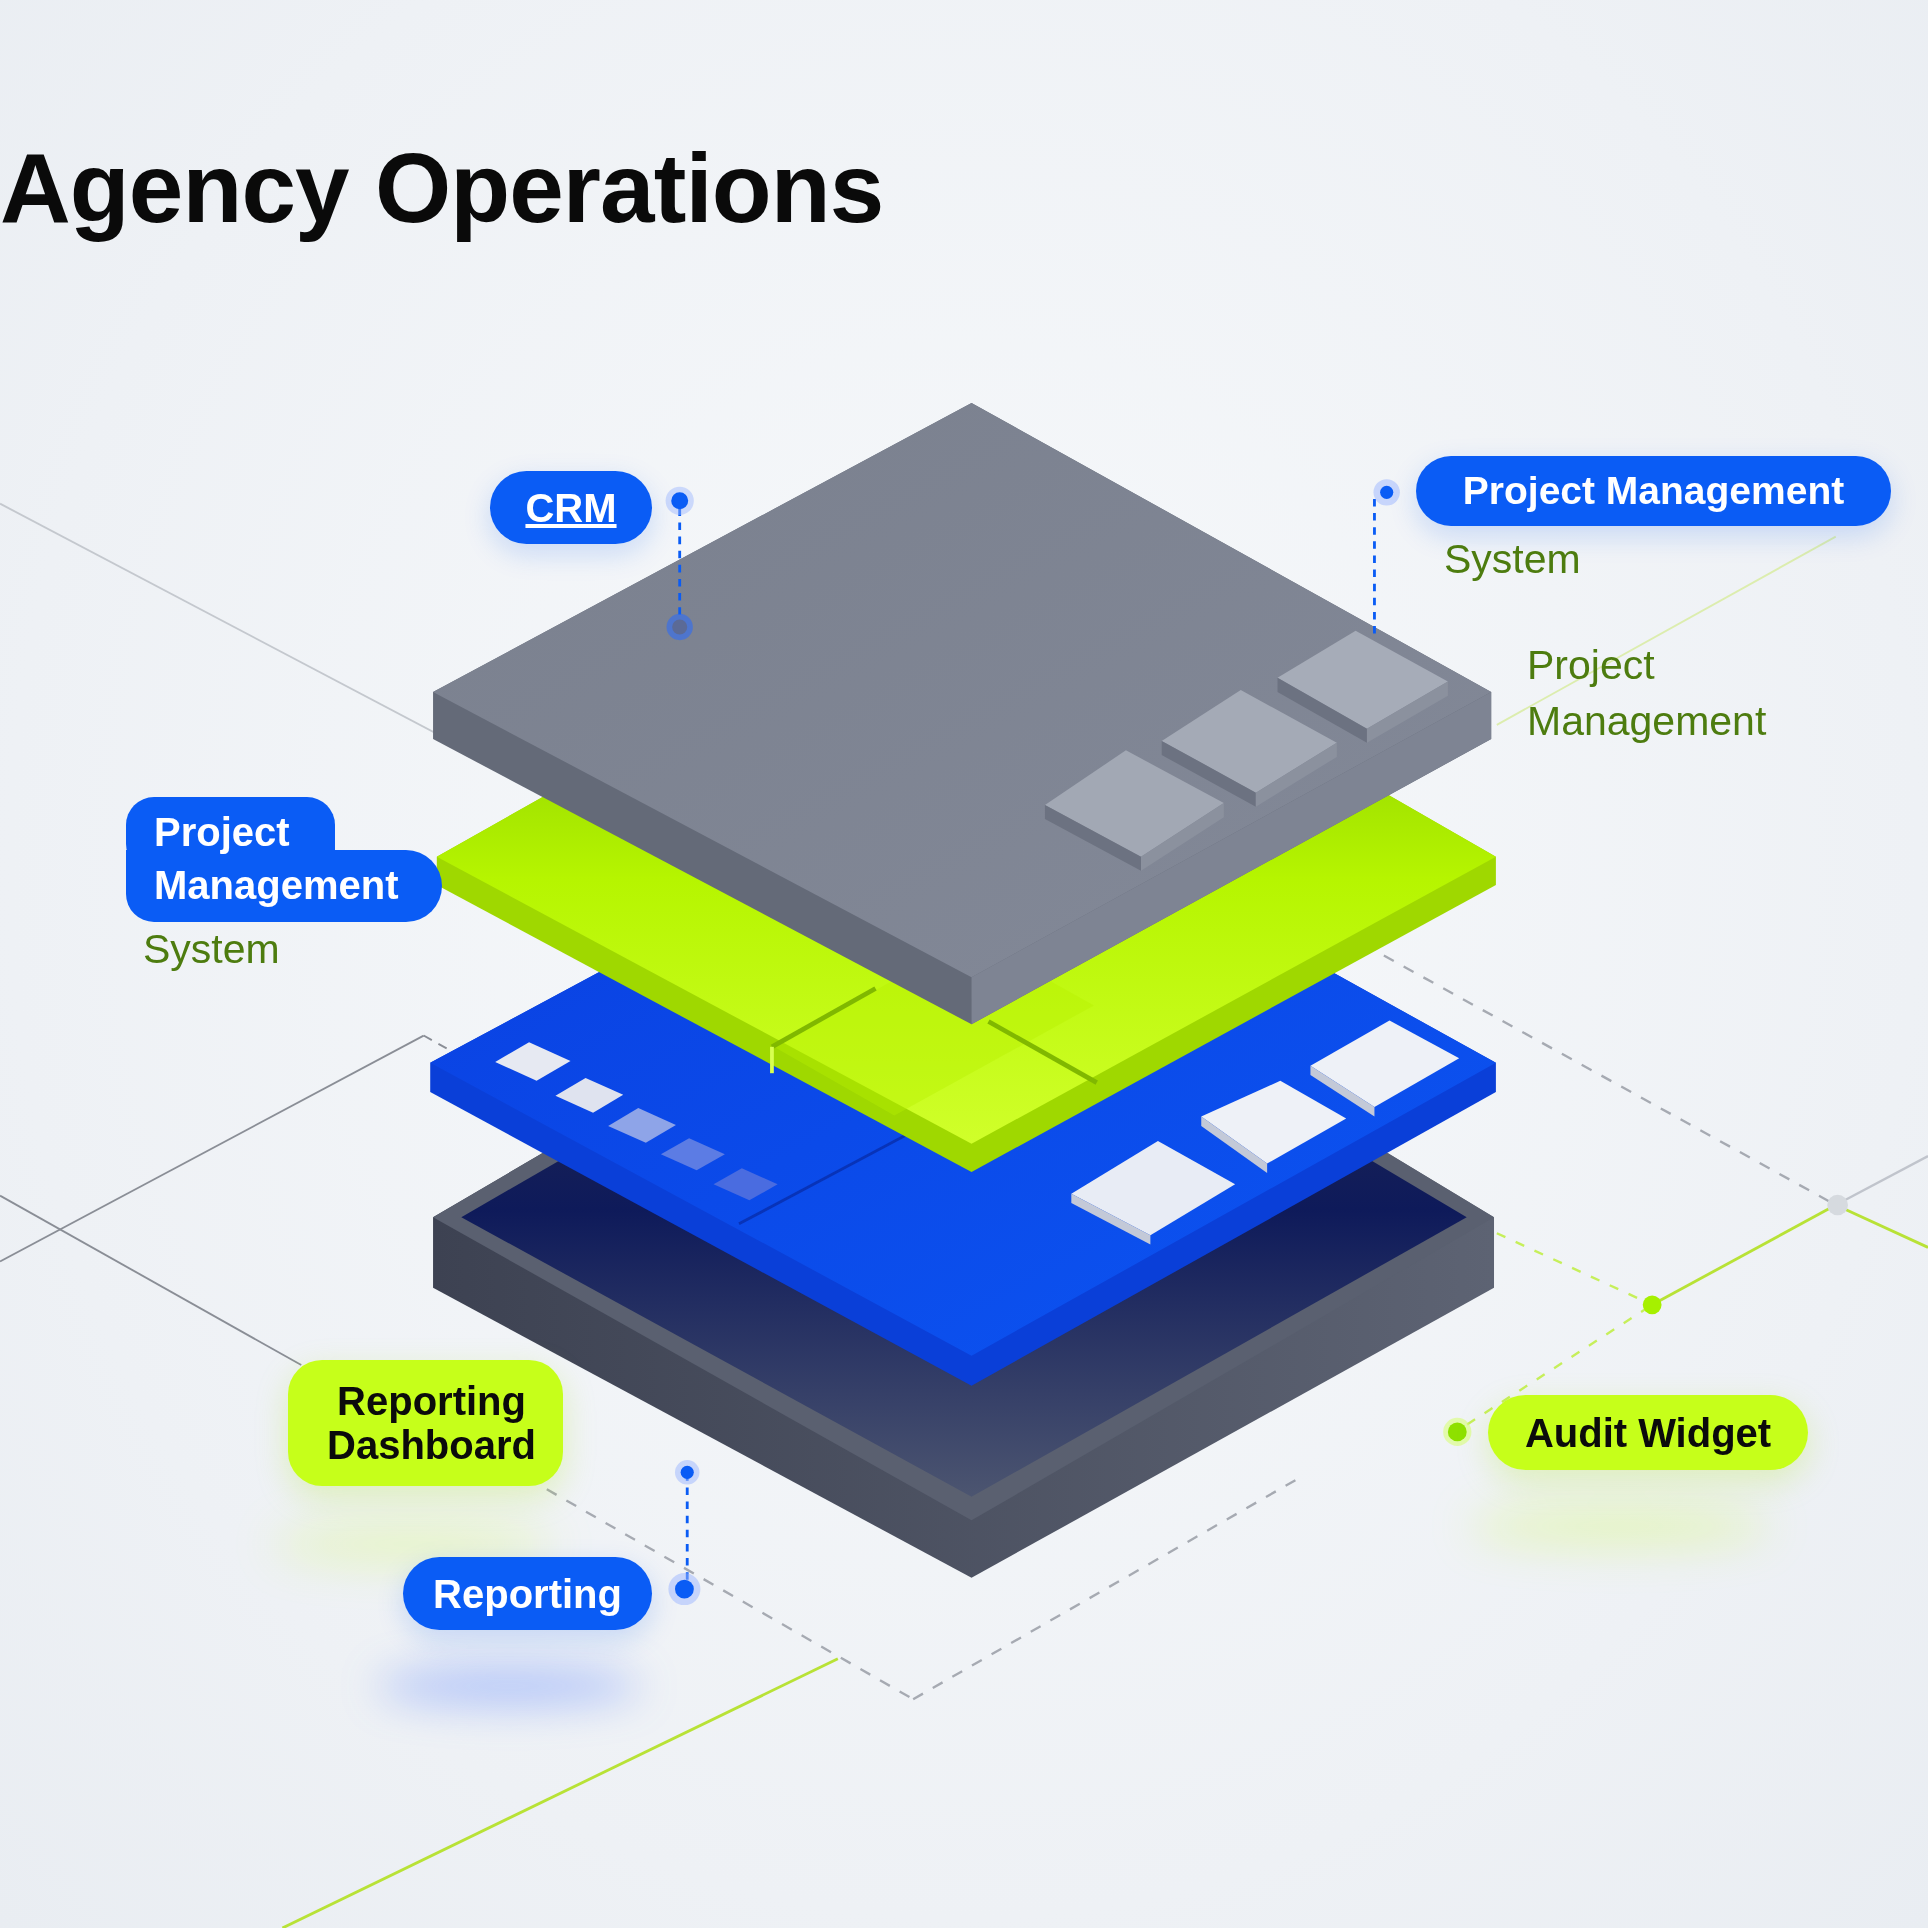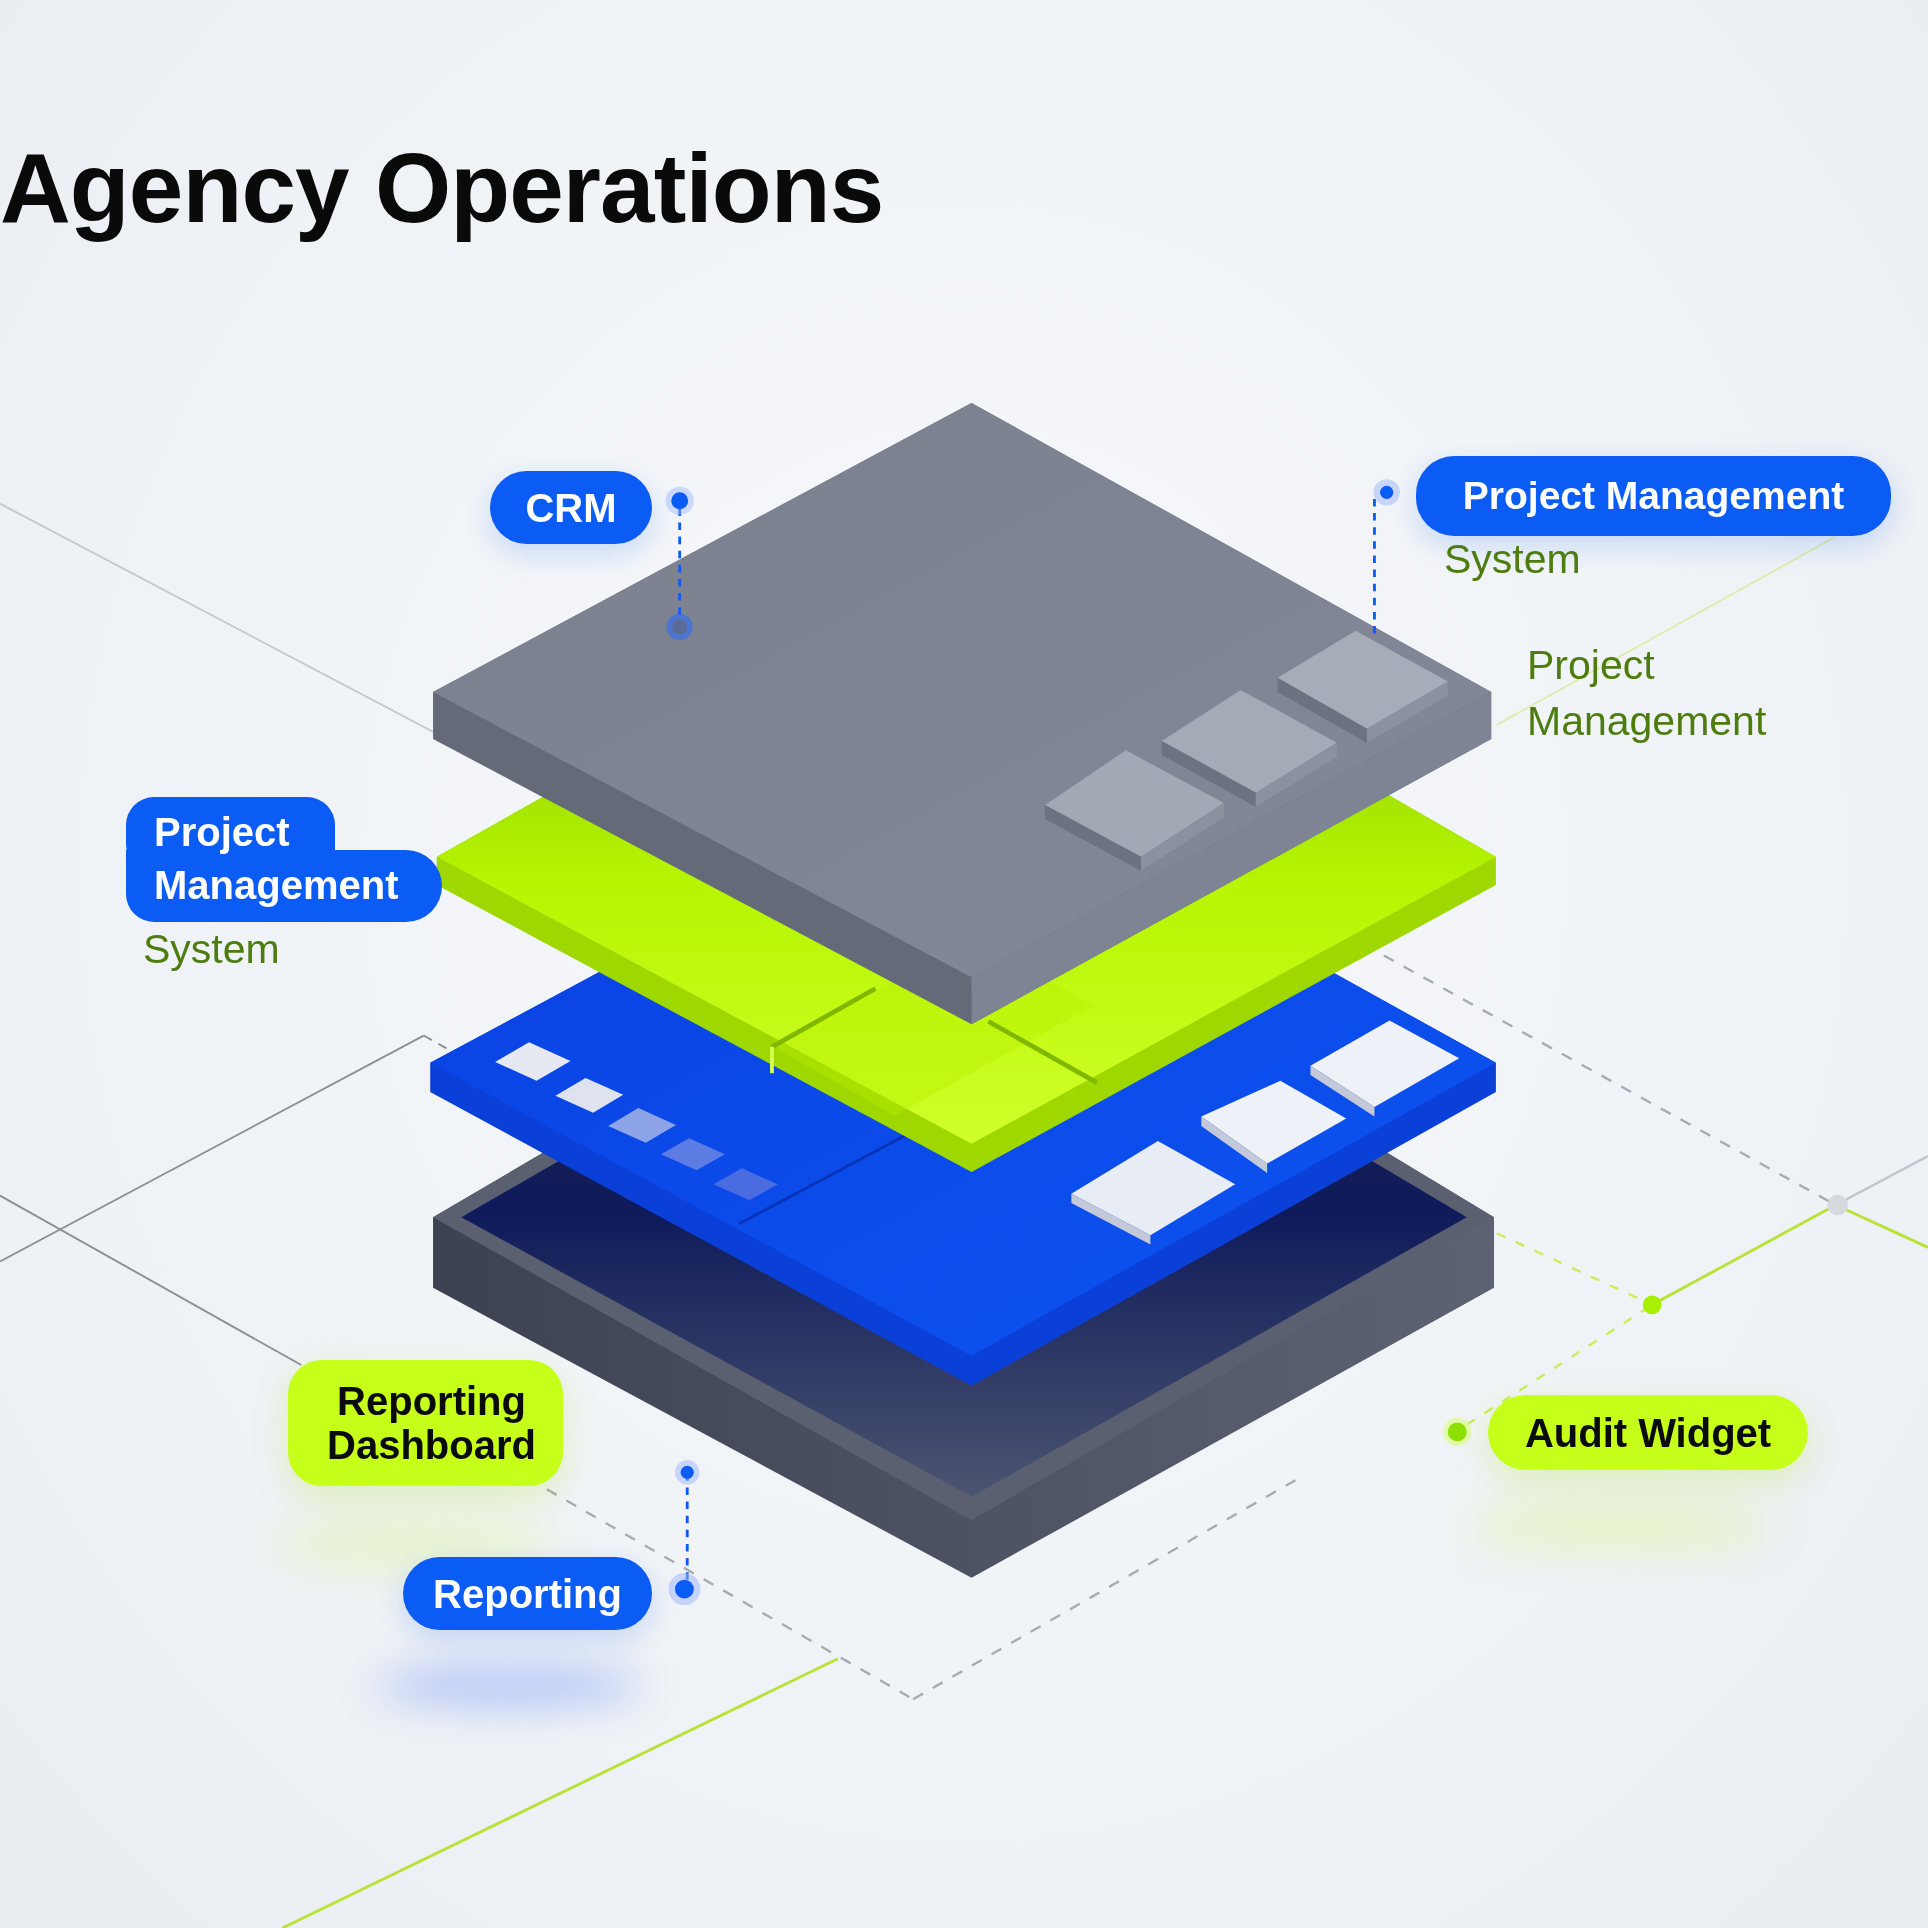--- a/index.html
+++ b/index.html
@@ -154,23 +154,23 @@
       <circle cx="730" cy="1564" r="7" fill="#0a5cf5"></circle>
       <circle cx="727" cy="1688" r="17" fill="#9bb6ff" opacity="0.5"></circle>
       <circle cx="727" cy="1688" r="10" fill="#0a5cf5"></circle>
       <circle cx="1548" cy="1521" r="15" fill="#d8ff7a" opacity="0.6"></circle>
       <circle cx="1548" cy="1521" r="10" fill="#8ee000"></circle>
     </g>
   </svg>
 
   <div class="title">Agency Operations</div>
 
-  <div class="pill blue" style="left:490px; top:471px; width:162px; height:73px; border-radius:37px; font-size:40px;">CRM</div>
+  <div class="pill blue" style="left:490px; top:471px; width:162px; height:73px; border-radius:37px; font-size:40px;text-decoration:underline;">CRM</div>
 
-  <div class="pill blue" style="left:1416px; top:456px; width:475px; height:80px; border-radius:38px; font-size:39px;">Project Management</div>
+  <div class="pill blue" style="left:1416px; top:456px; width:475px; height:70px; border-radius:38px; font-size:39px;">Project Management</div>
   <div class="plain" style="left:1444px; top:531px;">System</div>
 
   <div class="plain" style="left:1527px; top:637px;">Project</div>
   <div class="plain" style="left:1527px; top:693px;">Management</div>
 
   <div class="pm-left">
     <div class="tab1"></div>
     <div class="tab2"></div>
     <div class="txt">
       <div>Project</div>

